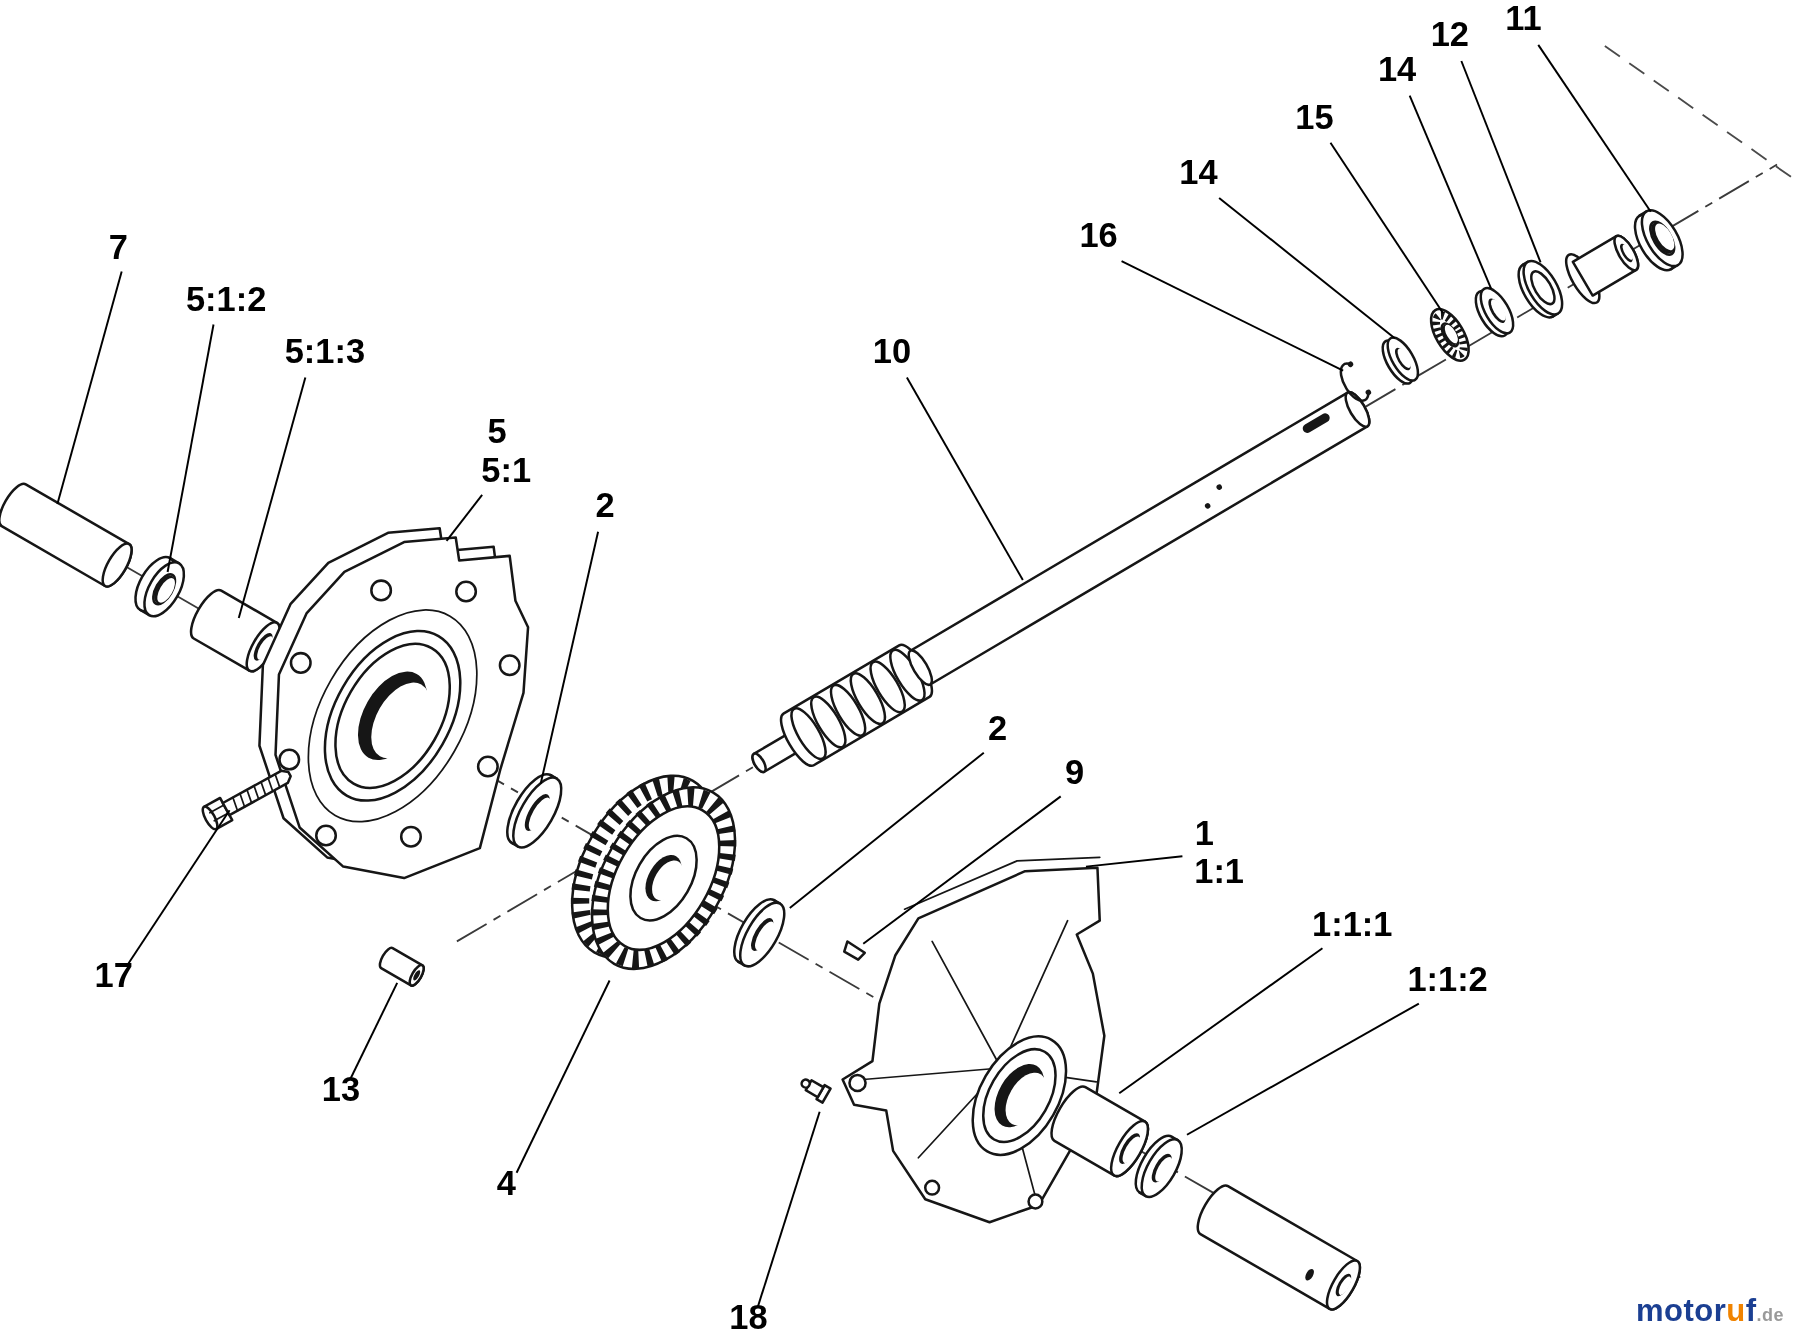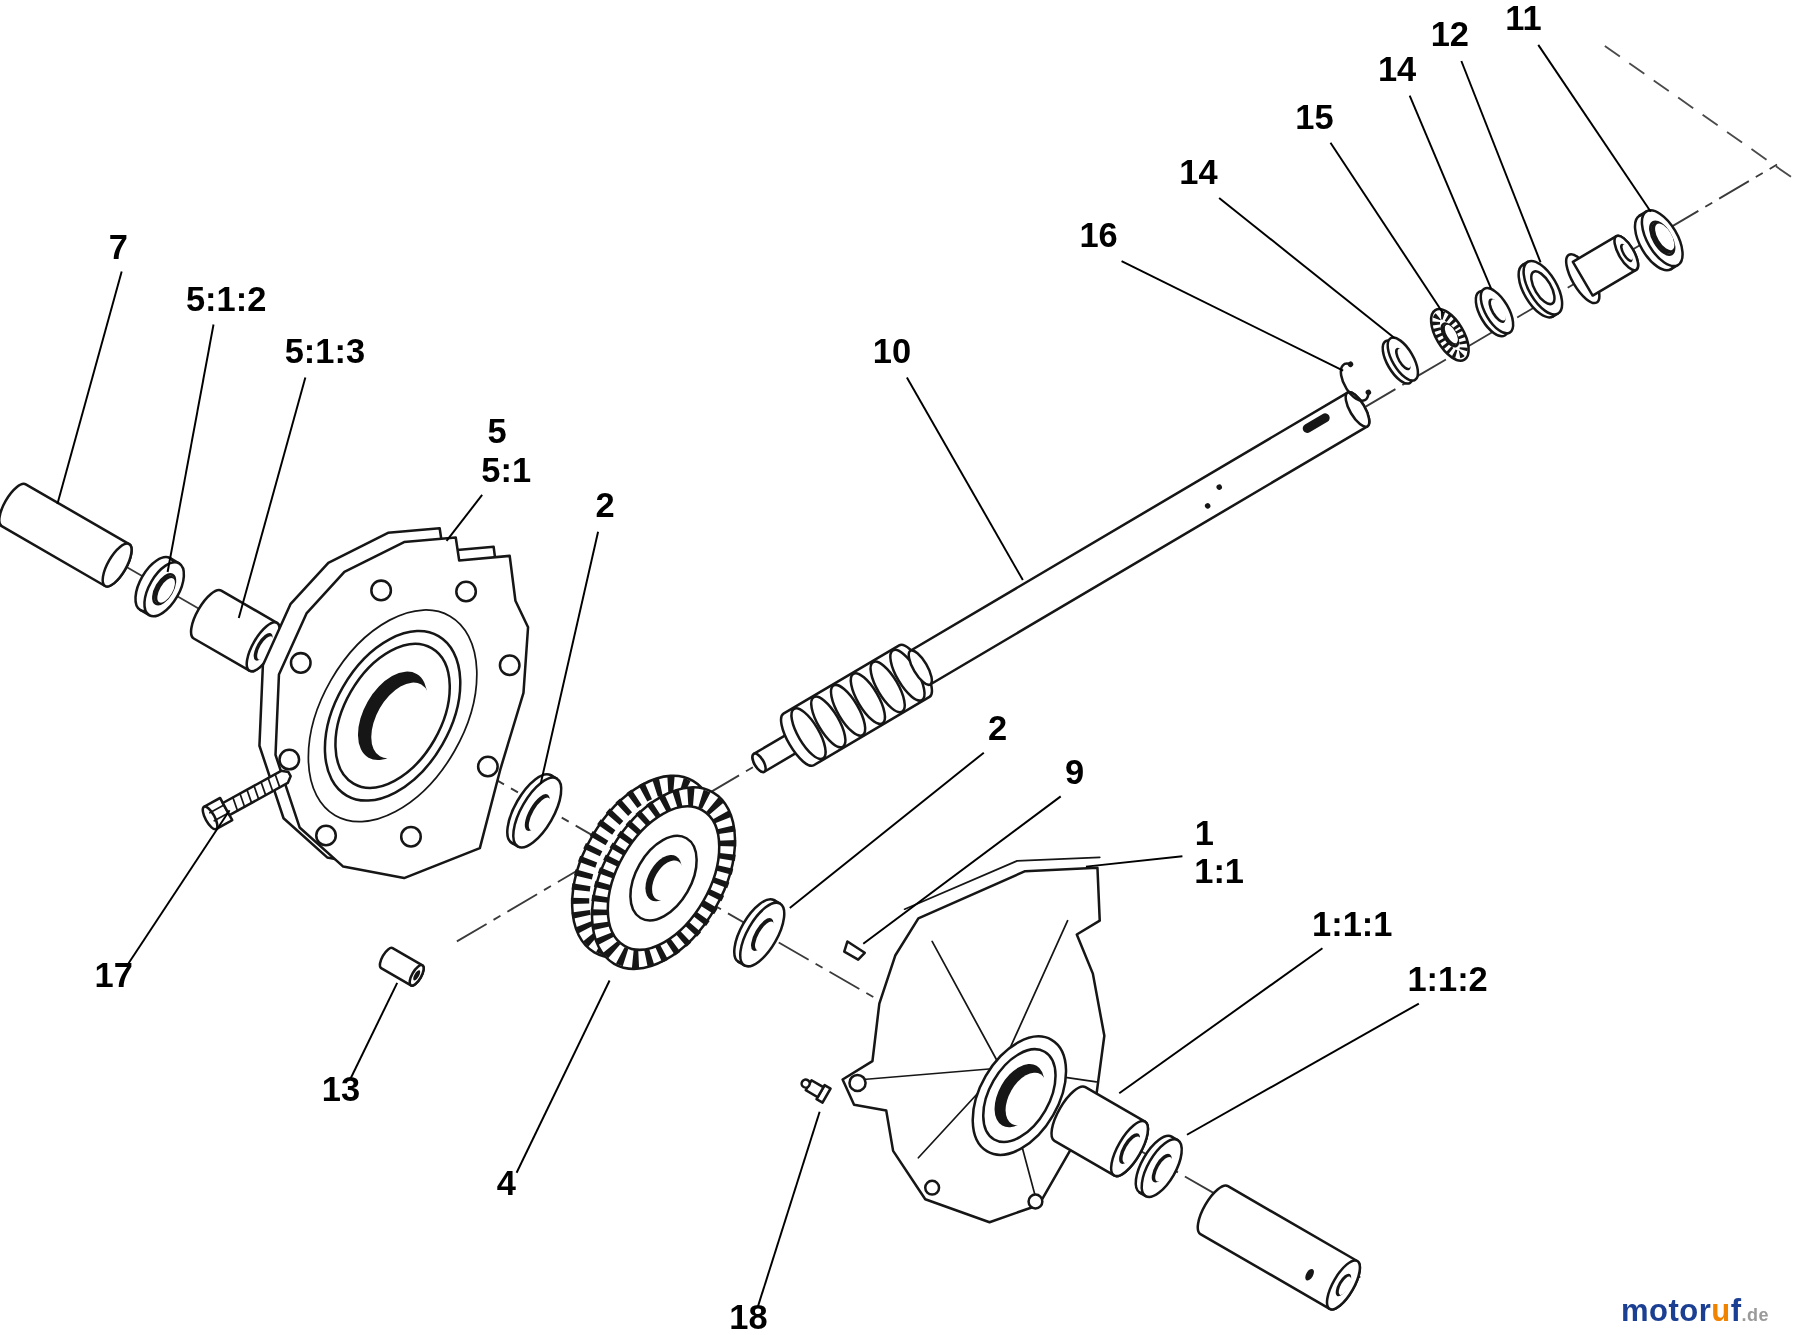--- a/index.html
+++ b/index.html
@@ -8,21 +8,21 @@
   svg{position:absolute;left:0;top:0;}
   .ln{stroke:#161616;stroke-width:2.2;fill:none;stroke-linejoin:round;stroke-linecap:round;}
   .fw{fill:#ffffff;}
   .fb{fill:#161616;stroke:none;}
   .thin{stroke-width:1.5;}
   .axis{stroke:#3a3a3a;stroke-width:1.6;fill:none;stroke-dasharray:30 7 7 7;}
   .dash{stroke:#4a4a4a;stroke-width:1.6;fill:none;stroke-dasharray:16 10;}
   .teeth{stroke:#161616;fill:none;}
   .callout{font:700 30px "Liberation Sans",sans-serif;fill:#000;text-anchor:middle;}
   .leader{stroke:#000;stroke-width:1.7;}
-  .watermark{position:absolute;right:31px;bottom:6px;font-weight:700;font-size:31px;
+  .watermark{position:absolute;right:16px;bottom:6px;font-weight:700;font-size:31px;
              letter-spacing:.5px;white-space:nowrap;}
   .watermark .de{font-size:18px;font-weight:700;}
 </style>
 </head>
 <body>
 
 <div class="canvas">
 
 <svg width="1800" height="1335" viewBox="0 0 1568 1160" preserveAspectRatio="none">
 

